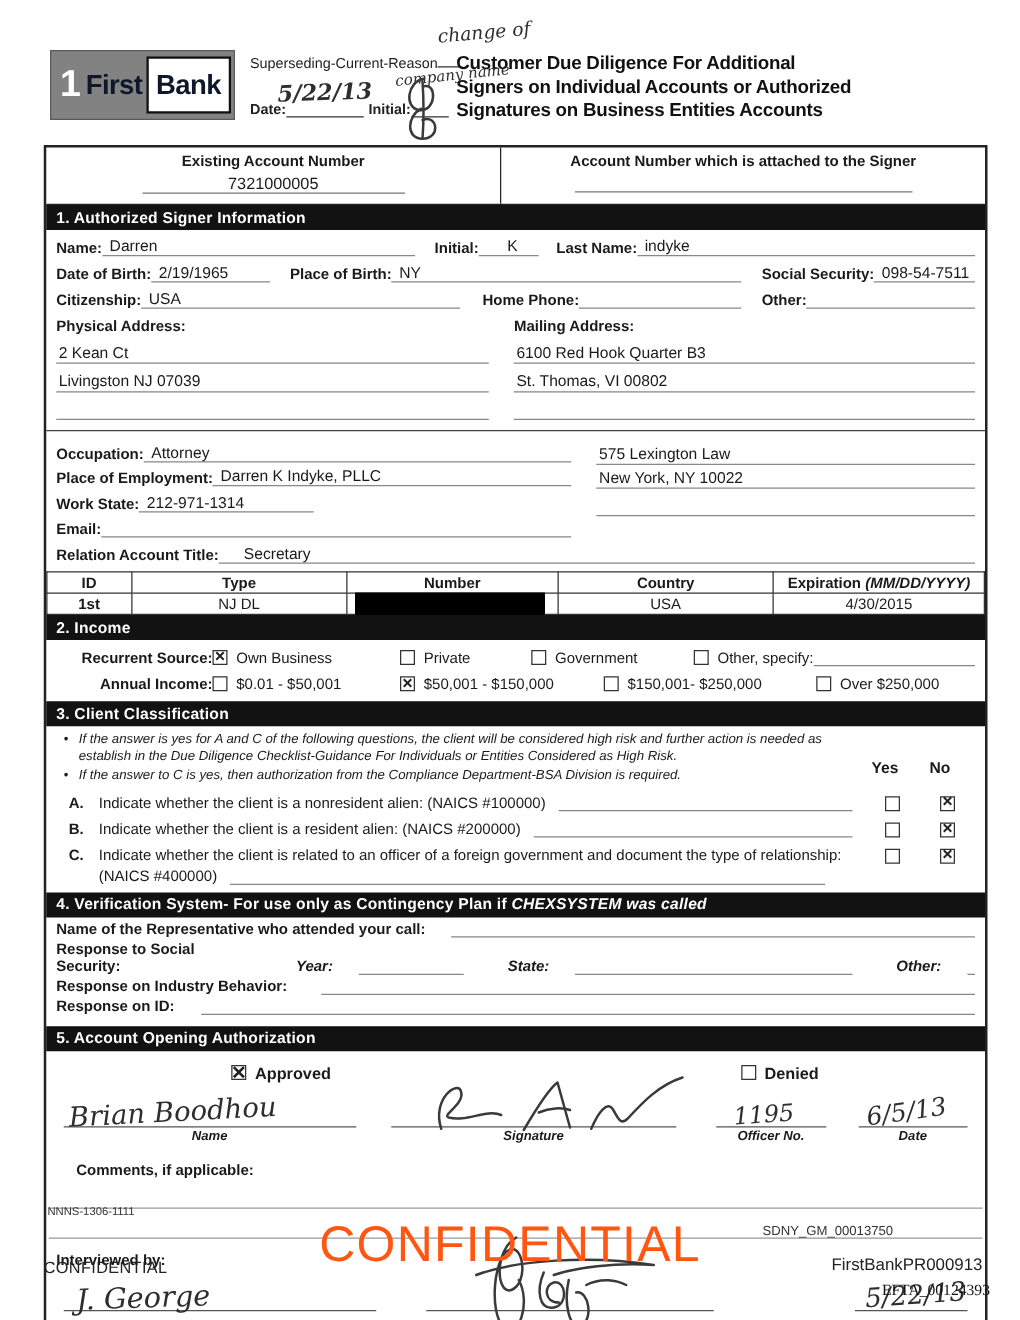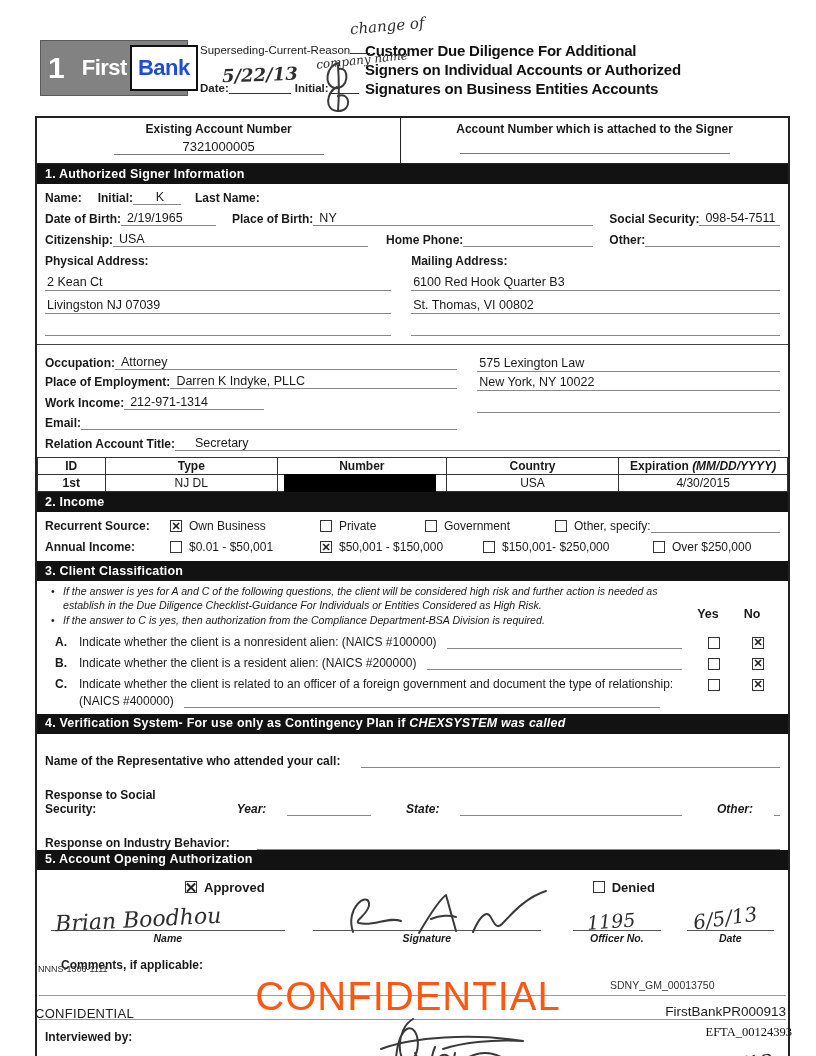--- a/index.html
+++ b/index.html
@@ -2,23 +2,23 @@
 <html><head>
 <meta charset="utf-8">
 <style>
   * { margin:0; padding:0; box-sizing:border-box; }
   body { background:#e8e8e8; font-family:"Liberation Sans", sans-serif; }
   .page { position:relative; width:816px; height:1056px; background:#fff; margin:0 auto; overflow:hidden; color:#1a1a1a; }
 
   
   .logo { position:absolute; left:40px; top:40px; width:148px; height:56px; background:#828282; display:flex; align-items:center; border:1px solid #5a5a5a; }
   .logo .one { color:#fff; font-weight:bold; font-size:30px; margin-left:7px; letter-spacing:-1px; }
-  .logo .first { color:#ffffff; font-weight:bold; font-size:22px; letter-spacing:-0.5px; margin-left:18px; }
+  .logo .first { color:#0f172a; font-weight:bold; font-size:22px; letter-spacing:-0.5px; margin-left:5px; }
   .logo .bankbox { margin-left:3px; background:#fff; border:2px solid #111; height:46px; display:flex; align-items:center; padding:0 6px; }
-  .logo .bankbox span { font-weight:bold; font-size:22px; color:#1d4ed8; letter-spacing:-0.5px; }
+  .logo .bankbox span { font-weight:bold; font-size:22px; color:#0f172a; letter-spacing:-0.5px; }
 
   .sup-line { position:absolute; left:200px; top:44px; font-size:11.5px; color:#222; }
   .sup-dash { display:inline-block; width:20px; border-bottom:1.3px solid #333; height:10px; }
   .date-line { position:absolute; left:200px; top:82px; font-size:11.5px; color:#222; display:flex; align-items:flex-end; }
   .date-ul { display:inline-block; width:62px; border-bottom:1.3px solid #333; height:12px; }
   .init-ul { display:inline-block; width:30px; border-bottom:1.3px solid #333; height:12px; }
 
   .doc-title { position:absolute; left:365px; top:42px; width:430px; font-weight:bold; font-size:15px; line-height:1.25; color:#111; letter-spacing:-0.2px; }
 
   .hw { font-family:"DejaVu Serif", serif; font-style:italic; color:#2e2e2e; white-space:nowrap; }
@@ -61,40 +61,40 @@
   .idtable .pare { font-style:italic; }
   .c-id { width:9%; } .c-type { width:23%; } .c-num { width:22.5%; } .c-cty { width:23%; } .c-exp { width:22.5%; }
   .numcell { position:relative; }
   .redact { position:absolute; left:6px; top:-1px; bottom:-1px; width:152px; background:#000; }
 
   
   .cb { display:inline-flex; width:12px; height:12px; border:1.2px solid #333; align-items:center; justify-content:center; vertical-align:-2px; background:#fff; flex:none; }
   .cb i { font-style:normal; font-weight:bold; font-size:11px; line-height:1; color:#222; }
   .cb.big i { font-size:15px; }
 
-  .inc-row { display:flex; align-items:center; padding:0 8px; margin-top:7px; }
+  .inc-row { display:flex; align-items:center; padding:0 8px; margin-top:7px;text-align:right; }
   .inc-label { font-weight:bold; width:125px; }
   .inc-opt { display:flex; align-items:center; gap:7px; }
 
   
   .bullets { padding:4px 10px 0 14px; }
   .bullet { display:flex; font-size:10.6px; font-style:italic; line-height:1.28; }
   .bullet .dot { width:12px; flex:none; font-style:normal; }
   .yesno-head { position:absolute; right:14px; display:flex; font-weight:bold; font-size:12.5px; }
   .yn { width:44px; text-align:center; }
   .q-row { display:flex; align-items:flex-end; padding:0 8px 0 18px; margin-top:7px; }
   .q-letter { width:24px; font-weight:bold; flex:none; font-size:12px;}
   .q-text { font-size:12px; }
   .q-ul { flex:1; border-bottom:1px solid #888; min-height:13px; margin:0 10px; }
   .q-boxes { display:flex; flex:none; }
   .q-boxes .yn { display:flex; justify-content:center; }
   .s3wrap { position:relative; padding-bottom:6px; }
 
   
-  .s4 .row { margin-top:20px;gap:21px; }
+  .s4 .row { margin-top:2px;gap:21px; }
   .bi { font-weight:bold; font-style:italic; }
 
   
   .s5-checkrow { display:flex; align-items:center; margin-top:10px; padding:0 8px; }
   .s5-approved { margin-left:140px; display:flex; align-items:center; gap:7px; font-weight:bold; font-size:13px; }
   .s5-denied { margin-left:auto; margin-right:125px; display:flex; align-items:center; gap:7px; font-weight:bold; font-size:13px; }
   .sig-row { display:flex; padding:0 14px; margin-top:2px; align-items:flex-end; }
   .sig-col { position:relative; }
   .sig-line { border-bottom:1px solid #555; height:34px; position:relative; }
   .sig-label { text-align:center; font-weight:bold; font-style:italic; font-size:10.5px; margin-top:1px; }
@@ -167,23 +167,25 @@
       <div class="acct-cell right">
         <div class="acct-label">Account Number which is attached to the Signer</div>
         <span class="acct-value empty"></span>
       </div>
     </div>
 
     <div class="secbar">1.    Authorized Signer Information</div>
 
     <div class="row">
       <span class="b">Name:</span>
+      <span class="ul val" style="width:250px">Darren</span>
       <span class="b" style="margin-left:16px">Initial:</span>
       <span class="ul val" style="width:48px;text-align:center">K</span>
       <span class="b" style="margin-left:14px">Last Name:</span>
+      <span class="ul val grow">indyke</span>
     </div>
 
     <div class="row">
       <span class="b">Date of Birth:</span>
       <span class="ul val" style="width:95px">2/19/1965</span>
       <span class="b" style="margin-left:16px">Place of Birth:</span>
       <span class="ul val" style="width:280px">NY</span>
       <span class="b" style="margin-left:16px">Social Security:</span>
       <span class="ul val grow">098-54-7511</span>
     </div>
@@ -218,21 +220,21 @@
       <div class="col-l" style="width:58%">
         <div class="row" style="padding:0">
           <span class="b">Occupation:</span>
           <span class="ul val grow">Attorney</span>
         </div>
         <div class="row" style="padding:0;margin-top:4px">
           <span class="b">Place of Employment:</span>
           <span class="ul val grow">Darren K Indyke, PLLC</span>
         </div>
         <div class="row" style="padding:0">
-          <span class="b">Work Income:</span>
+          <span class="b">Work State:</span>
           <span class="ul val" style="width:140px">212-971-1314</span>
         </div>
         <div class="row" style="padding:0">
           <span class="b">Email:</span>
           <span class="ul val grow"></span>
         </div>
       </div>
       <div class="col-r" style="width:42%">
         <div class="addr-line">575 Lexington Law</div>
         <div class="addr-line" style="margin-top:2px">New York, NY 10022</div>
@@ -413,20 +415,24 @@
         <span class="ul" style="width:85px"></span>
         <span class="bi" style="margin-left:14px">State:</span>
         <span class="ul" style="width:225px"></span>
         <span class="bi" style="margin-left:14px">Other:</span>
         <span class="ul grow"></span>
       </div>
       <div class="row">
         <span class="b">Response on Industry Behavior:</span>
         <span class="ul grow" style="margin-left:6px"></span>
       </div>
+      <div class="row" style="margin-bottom:9px">
+        <span class="b">Response on ID:</span>
+        <span class="ul grow"></span>
+      </div>
     </div>
 
     <div class="secbar">5.    Account Opening Authorization</div>
 
     <div class="s5-checkrow">
       <span class="s5-approved">
         <span class="cb big">
             <i>✕</i>
           </span>
         <span>Approved</span>

